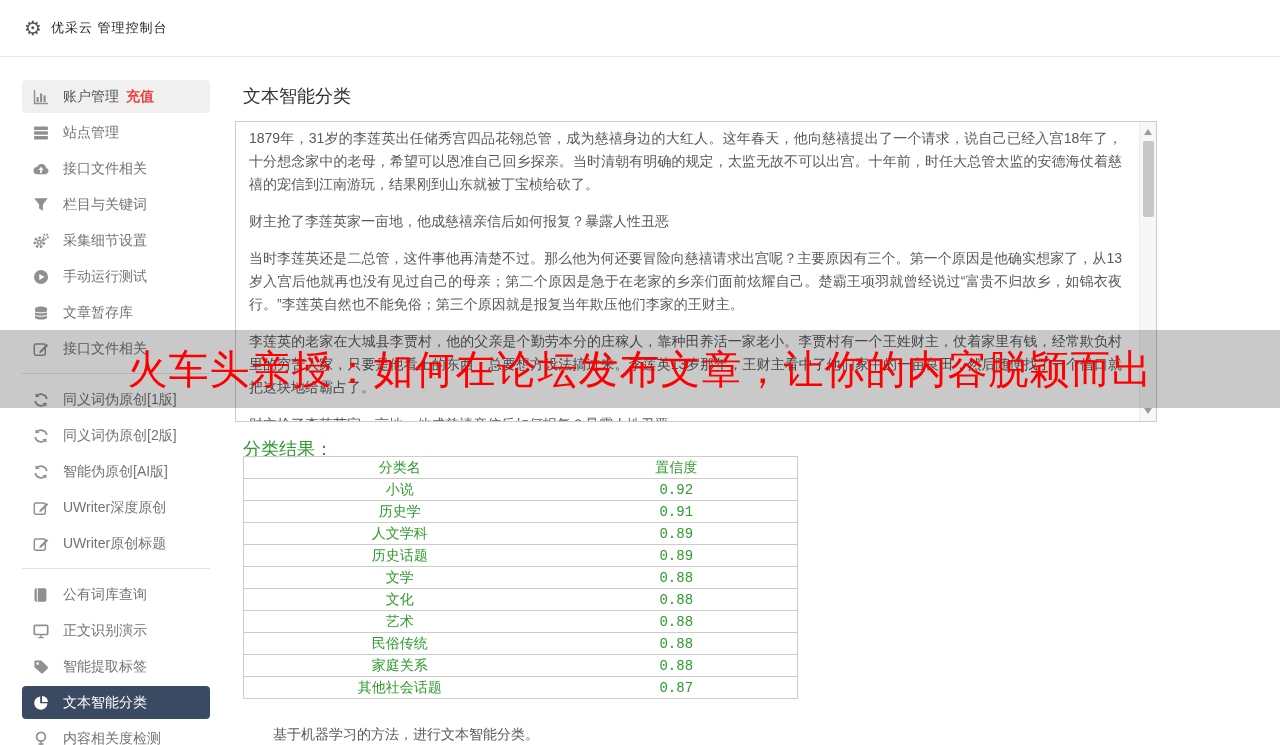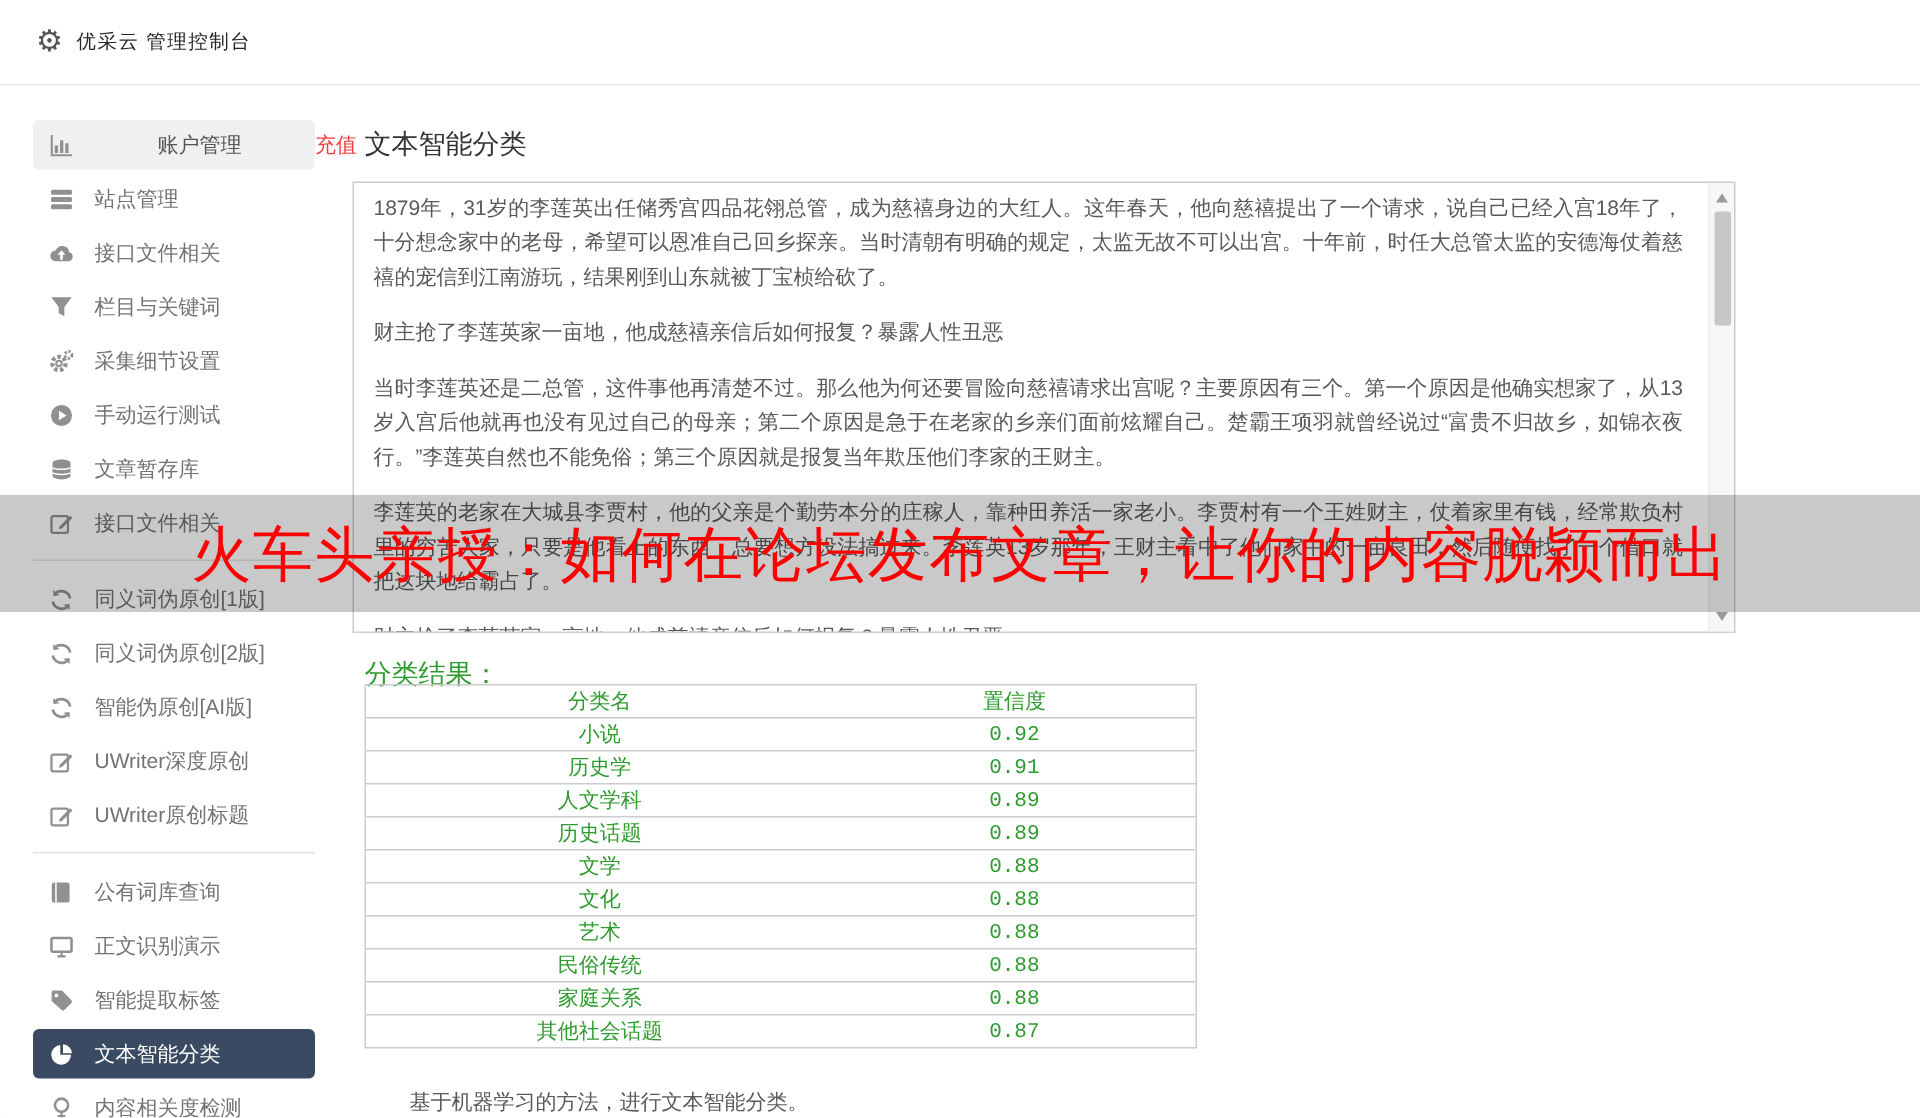--- a/index.html
+++ b/index.html
@@ -23,24 +23,24 @@
   .side-item {
     display:flex; align-items:center; height:33px; margin:0 20px 3px 22px;
     padding:0 10px; border-radius:4px; font-size:14px; color:#737373; cursor:pointer;
     white-space:nowrap;
   }
   .side-item .icon {
     width:18px; height:17px; margin-right:13px; color:#909090;
     display:inline-flex; align-items:center; justify-content:center; flex:none;
   }
   .side-item .icon svg { width:16px; height:16px; display:block; }
-  .side-item.highlight { background:#f0f0f0; color:#555;gap:42px; }
+  .side-item.highlight { background:#f0f0f0; color:#555; }
   .side-item.active { background:#3b4a63; color:#fff; }
   .side-item.active .icon { color:#fff; }
-  .badge { color:#f23d3d; margin-left:7px; }
+  .badge { color:#f23d3d; margin-left:7px;font-weight:bold; }
   .divider { height:1px; background:#e3e3e3; margin:8px 20px 9px 22px; }
 
   
   .page-title { position:absolute; left:243px; top:84px; font-size:18px; color:#333; }
   .textbox {
     position:absolute; left:235px; top:121px; width:922px; height:301px;
     border:1px solid #ccc; background:#fff; padding:5px 34px 5px 13px;
     font-size:14px; line-height:23px; color:#595959; overflow:hidden;
   }
   .textbox p { margin:0 0 14px 0; text-align:justify; }

